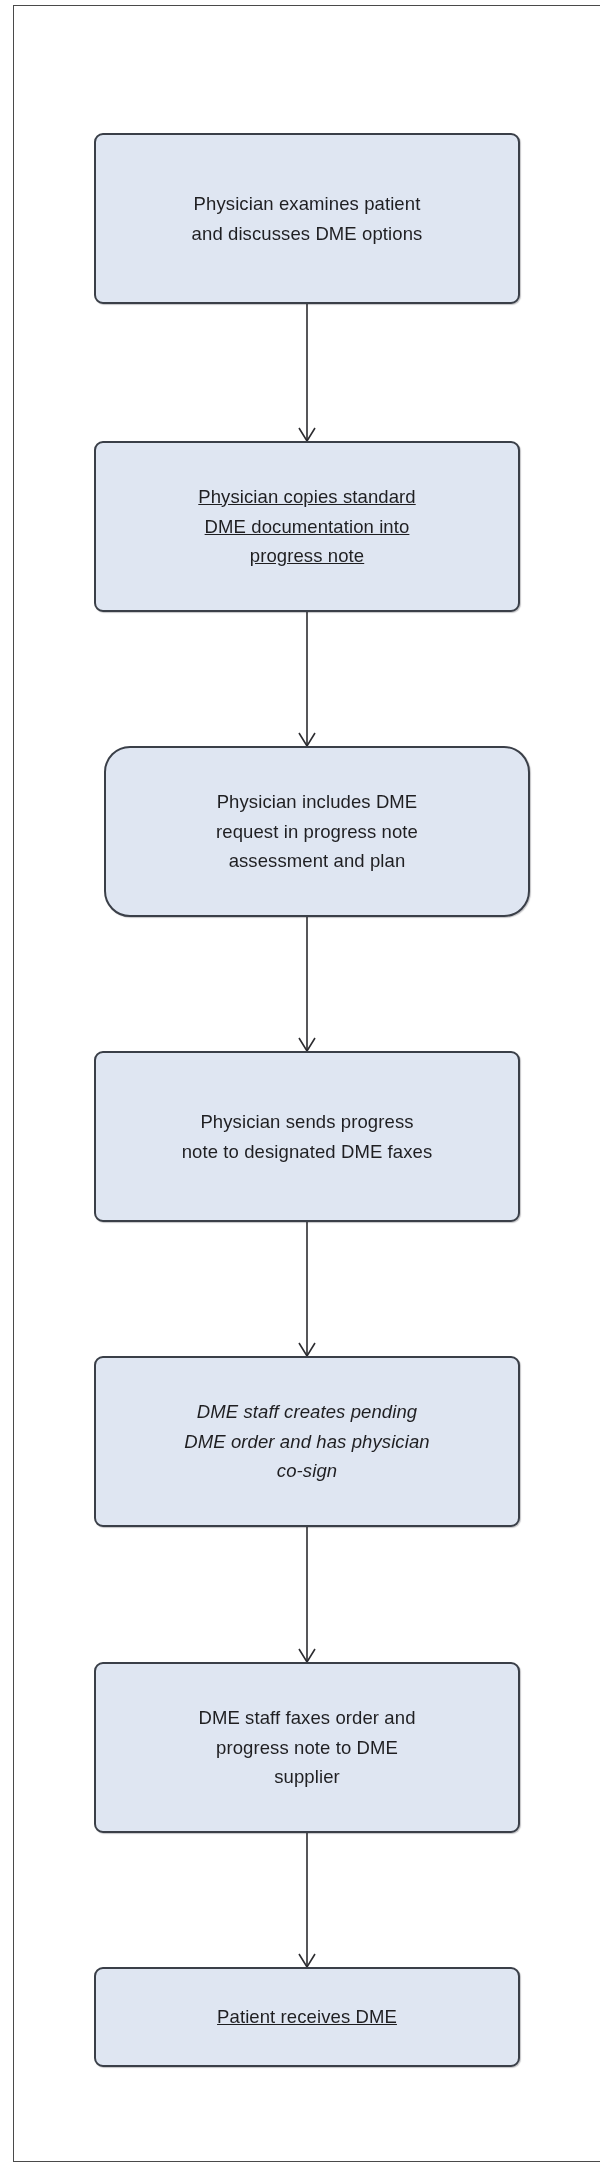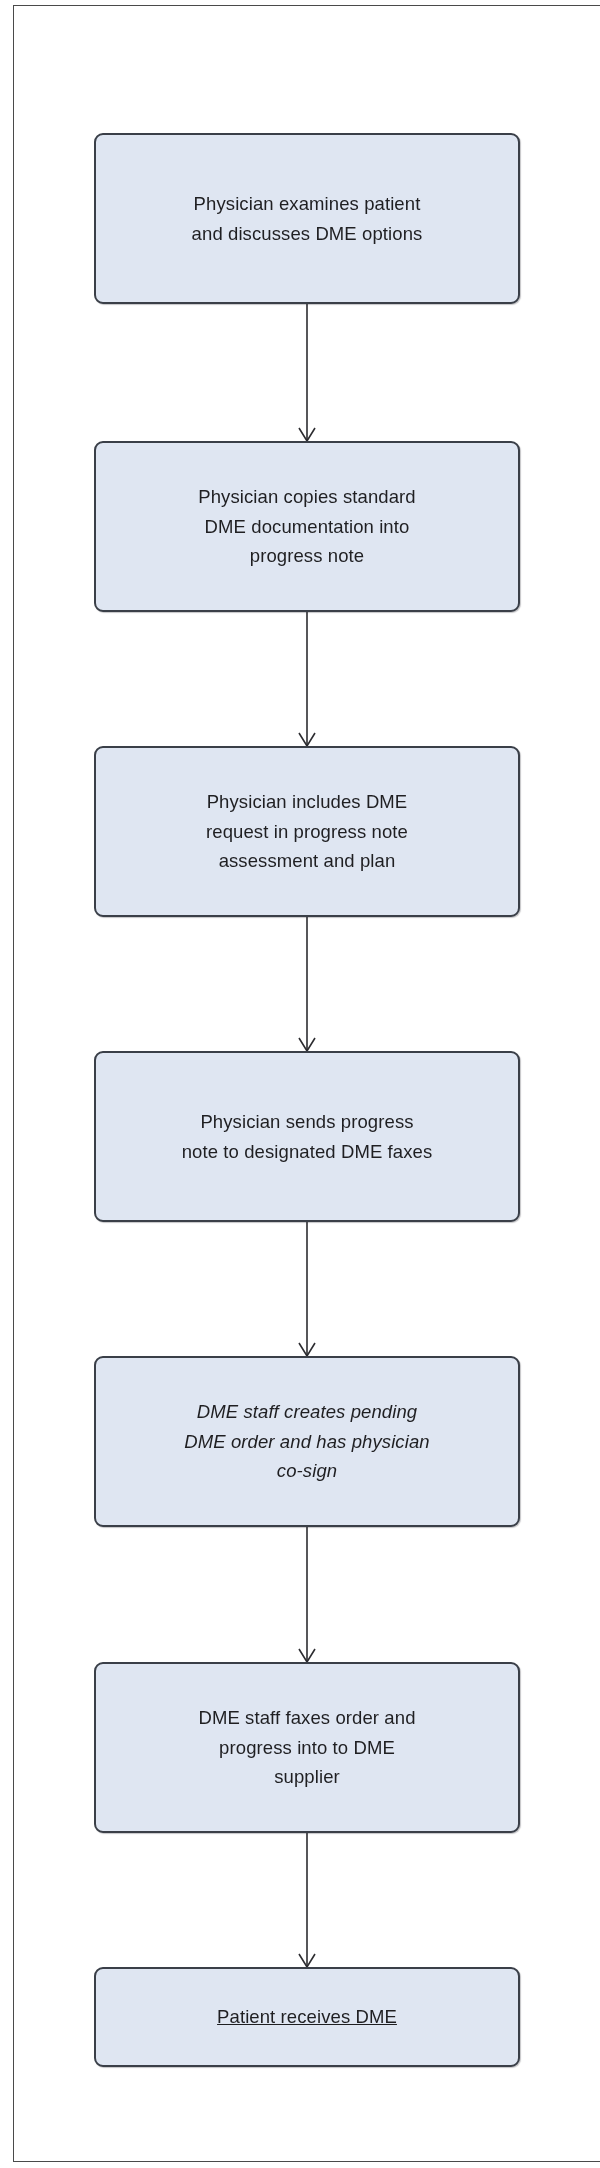--- a/index.html
+++ b/index.html
@@ -92,42 +92,42 @@
         <line x1="299" y1="1833" x2="299" y2="1967" stroke="#2c2c30" stroke-width="1.6"></line>
         <polyline points="291,1954 299,1967 307,1954" stroke="#2c2c30" stroke-width="1.6" fill="none" stroke-linejoin="miter"></polyline>
       </g>
     </svg>
 
   <div id="nodes-layer">
       <div class="flow-node" style="left: 86px; top: 133px; width: 426px; height: 171px;">
         <span class="node-text">Physician examines patient
 and discusses DME options</span>
       </div>
-      <div class="flow-node" style="left: 86px; top: 441px; width: 426px; height: 171px;">
+      <div class="flow-node" style="left: 86px; top: 441px; width: 426px; height: 171px; text-decoration: underline;">
         <span class="node-text">Physician copies standard
 DME documentation into
 progress note</span>
       </div>
-      <div class="flow-node" style="left: 86px; top: 746px; width: 426px; height: 171px;">
+      <div class="flow-node" style="left: 96px; top: 746px; width: 426px; height: 171px; border-radius: 26px;">
         <span class="node-text">Physician includes DME
 request in progress note
 assessment and plan</span>
       </div>
       <div class="flow-node" style="left: 86px; top: 1051px; width: 426px; height: 171px;">
         <span class="node-text">Physician sends progress
 note to designated DME faxes</span>
       </div>
       <div class="flow-node" style="left: 86px; top: 1356px; width: 426px; height: 171px; font-style: italic;">
         <span class="node-text">DME staff creates pending
 DME order and has physician
 co-sign</span>
       </div>
       <div class="flow-node" style="left: 86px; top: 1662px; width: 426px; height: 171px;">
         <span class="node-text">DME staff faxes order and
-progress into to DME
+progress note to DME
 supplier</span>
       </div>
       <div class="flow-node" style="left: 86px; top: 1967px; width: 426px; height: 100px; text-decoration: underline;">
         <span class="node-text">Patient receives DME</span>
       </div>
     </div>
 
 </div>
 
 </body></html>

